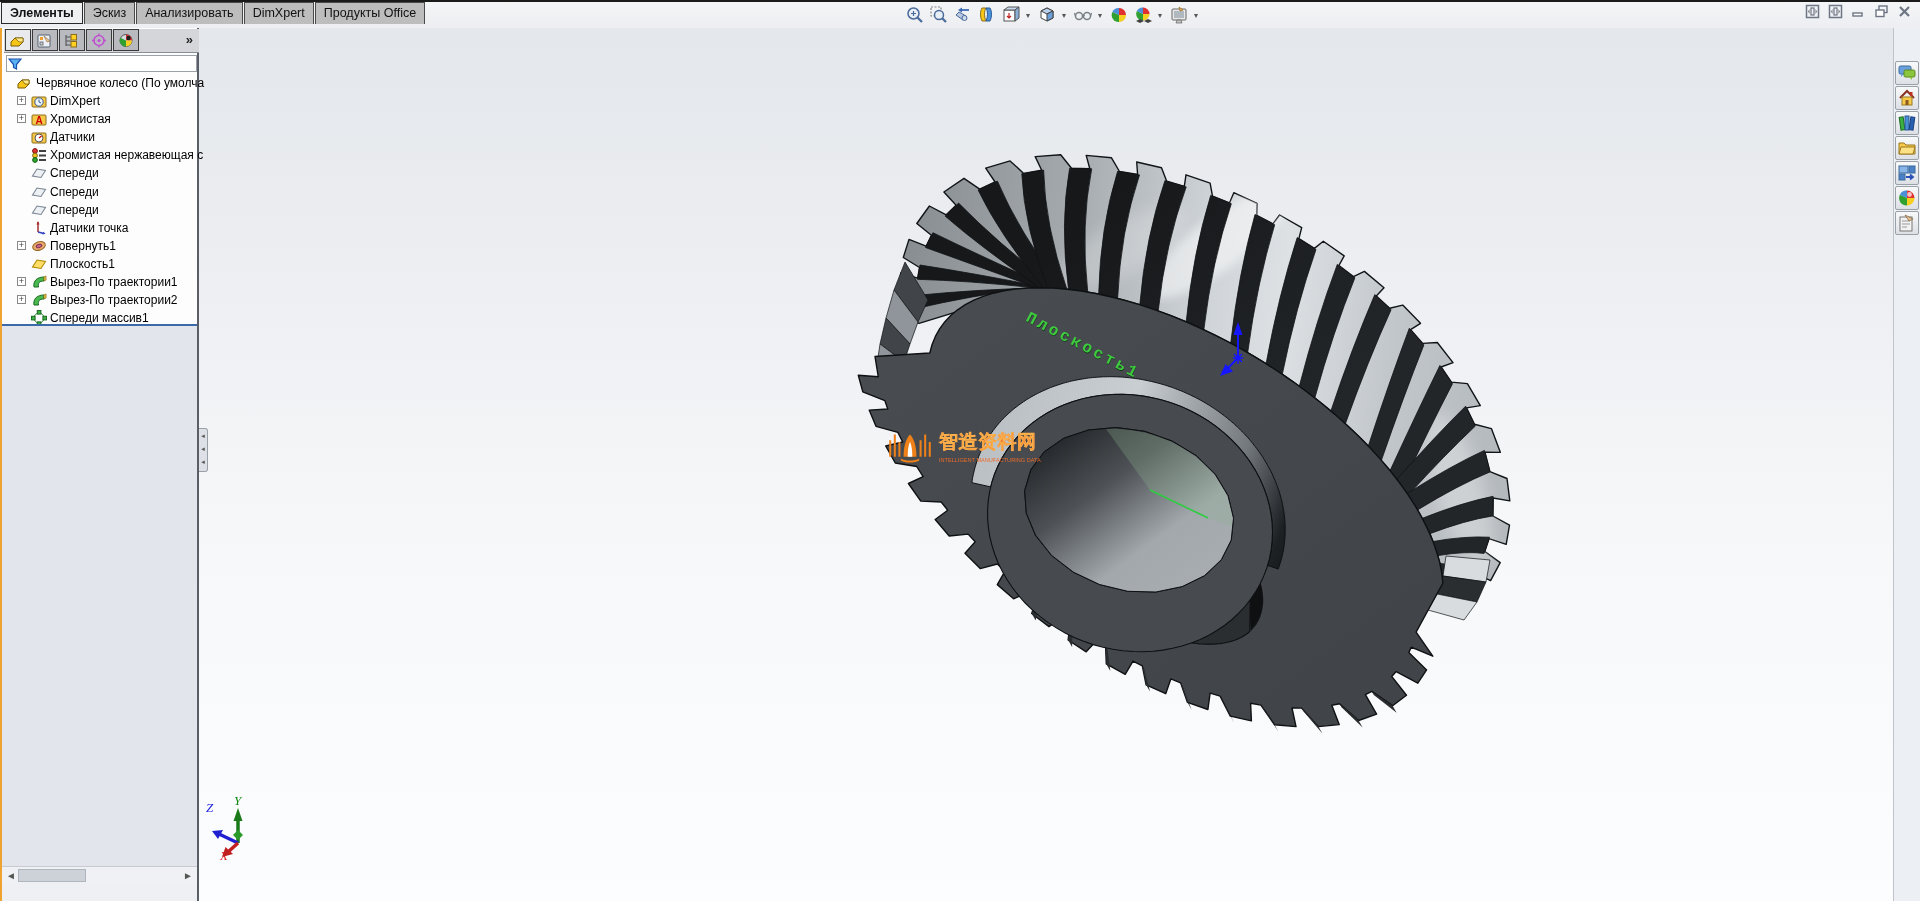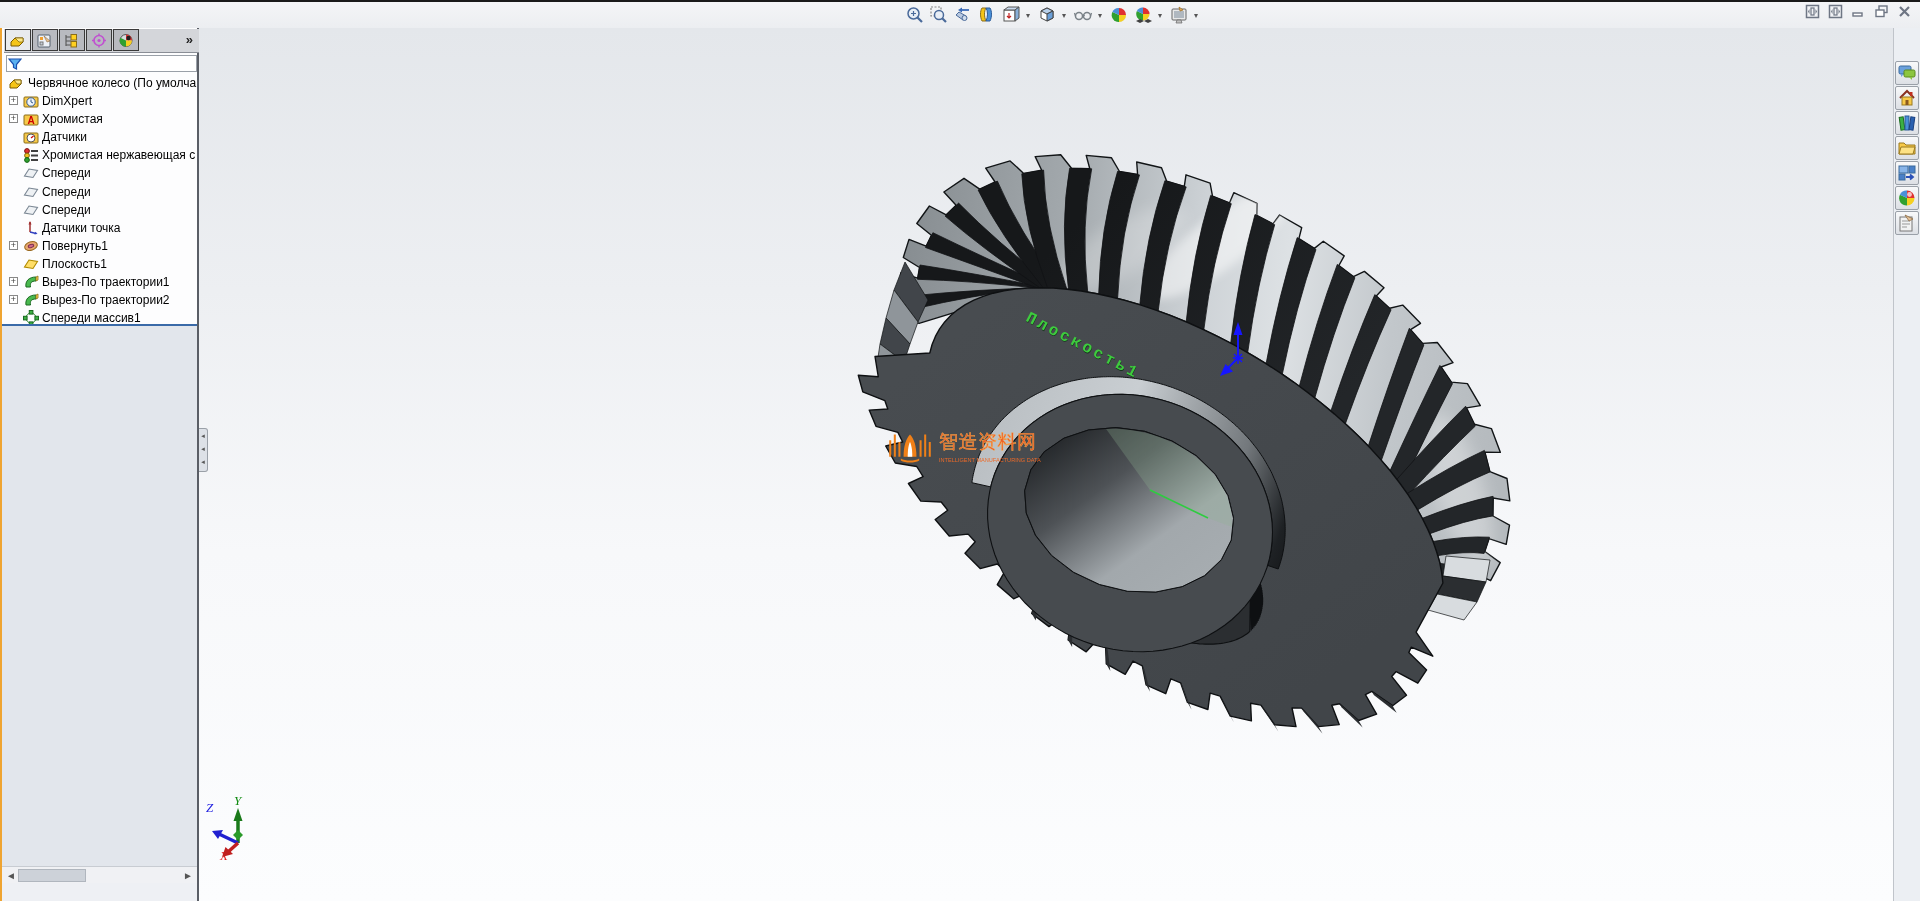--- a/index.html
+++ b/index.html
@@ -9,41 +9,41 @@
 .tab.active{background:#eef0f2;font-weight:bold;border:1px solid #2a2a2a}
 #vp{position:absolute;left:199px;top:28px;width:1694px;height:873px;background:linear-gradient(180deg,#e4e7eb 0%,#edeff2 30%,#f7f8fa 60%,#fcfdfe 100%)}
 #gearsvg{position:absolute;left:0;top:0;width:1920px;height:901px;pointer-events:none}
 #leftpanel{position:absolute;left:0;top:28px;width:199px;height:873px;background:#fdfdfe;border-left:2px solid #efa431;border-right:2px solid #5a5e66}
 #fmh{position:absolute;left:2px;top:1px;width:195px;height:24px;background:#d4d6da;border-bottom:1px solid #8a8e96}
 .fmtab{display:inline-block;width:26px;height:22px;border:1px solid #3a3a3a;background:#b8bac0;margin-left:1px;text-align:center;padding-top:2px}
 .fmtab.act{background:#e8eaee}
 #fmarr{position:absolute;right:6px;top:3px;font-size:13px;font-weight:bold;color:#222}
 #filter{position:absolute;left:4px;top:27px;width:191px;height:17px;background:#fff;border:1px solid #9aa0a8}
 #ftree{position:absolute;left:0;top:0;width:195px;height:300px}
-.trow{position:absolute;left:0;height:18px;width:179px;white-space:nowrap}
+.trow{position:absolute;left:8px;height:18px;width:179px;white-space:nowrap}
 .pbox{position:absolute;left:7px;top:4px;width:9px;height:9px;font-size:9px;line-height:7px;text-align:center;color:#444}
 .plus{display:inline-block;width:9px;height:9px;border:1px solid #888;background:#fff}
 .ticon{position:absolute;top:1px;width:16px;height:16px}
 .ttext{position:absolute;left:40px;top:2px;font-size:12px;color:#000}
 #bluesep{position:absolute;left:0;top:296px;width:195px;height:2px;background:#3a6aa8}
 #treebot{position:absolute;left:0;top:298px;width:195px;height:540px;background:#e2e6ec}
 #hscroll{position:absolute;left:0;top:838px;width:195px;height:17px;background:#f0f1f4;border-top:1px solid #c8ccd2}
 .sarr{position:absolute;top:3px;font-size:10px;color:#555}
 #hthumb{position:absolute;left:16px;top:2px;width:68px;height:13px;background:#cdd2d9;border:1px solid #b0b6be}
 #panelbot{position:absolute;left:0;top:855px;width:195px;height:18px;background:#eef0f4}
 #huicons{position:absolute;left:903px;top:3px;height:24px;display:flex;align-items:center}
 .hui{display:inline-block;width:20px;height:20px;margin:0 2px}
 .caret{font-size:8px;color:#555;margin-left:3px;margin-right:1px}
 #wctrl{position:absolute;right:8px;top:4px;display:flex;gap:8px}
 #rightpane{position:absolute;left:1893px;top:28px;width:27px;height:873px;background:#eceff3;border-left:1px solid #c0c4ca}
 .rbtn{position:absolute;left:1px;width:24px;height:24px;background:linear-gradient(#f8f9fa,#dde0e5);border:1px solid #9aa0a8;border-radius:2px;padding:1px}
 #collapse{position:absolute;left:199px;top:428px;width:9px;height:44px;background:#dde1e7;border:1px solid #9aa0a8;border-left:none;border-radius:0 3px 3px 0;font-size:7px;color:#555;text-align:center;line-height:13px}
 #wm{position:absolute;left:887px;top:429px;display:flex;align-items:flex-start}
 #wmtxt{margin-left:6px}
-#wmcn{font-size:19px;font-weight:normal;color:#ed5a28;letter-spacing:0.5px;font-family:"Liberation Sans";-webkit-text-stroke:0.4px #f9b04a}
+#wmcn{font-size:19px;font-weight:bold;color:#ed5a28;letter-spacing:0.5px;font-family:"Liberation Sans";-webkit-text-stroke:0.4px #f9b04a}
 #wmen{font-size:6px;color:#ed6a28;margin-top:2px;letter-spacing:0;white-space:nowrap;transform:scaleX(0.93);transform-origin:left}
 #plbl{position:absolute;left:1031px;top:309px;font-family:"Liberation Mono",monospace;font-size:16px;font-weight:bold;color:#3ecb3e;transform:rotate(27.5deg);transform-origin:left top;letter-spacing:3px;text-shadow:0.6px 0.6px 0 #14331a}
 #barrow{position:absolute;left:1216px;top:318px}
 #triad{position:absolute;left:204px;top:794px}
 </style></head>
 <body>
 <div id="root">
 <div id="vp"></div>
 <svg id="gearsvg" viewBox="0 0 1920 901">
       <defs>
@@ -167,20 +167,27 @@
  <text x="16" y="66" font-size="13" fill="#e02020" font-family="Liberation Serif" font-style="italic">X</text>
  <path d="M34 49 L34 26" stroke="#1a7a1a" stroke-width="3.5"></path>
  <path d="M34 14 L29.5 27 L38.5 27 Z" fill="#1a7a1a"></path>
  <path d="M34 36 L29 41 L34 46 L39 41 Z" fill="#2a9a2a"></path>
  <path d="M34 49 L15 40" stroke="#2020d0" stroke-width="3.5"></path>
  <path d="M8 37 L19 36 L14 45 Z" fill="#2020d0"></path>
  <path d="M34 49 L24 58" stroke="#c02020" stroke-width="3.5"></path>
  <path d="M18 63 L21.5 53 L29 60 Z" fill="#c02020"></path>
 </svg>
 <div id="topstrip"></div>
+<div id="tabbar">
+ <div class="tab active">Элементы</div>
+ <div class="tab">Эскиз</div>
+ <div class="tab">Анализировать</div>
+ <div class="tab">DimXpert</div>
+ <div class="tab">Продукты Office</div>
+</div>
 <div id="huicons">
       <span class="hui"><svg width="20" height="20" viewBox="0 0 20 20" style="">
           <circle cx="8.5" cy="8.5" r="5.5" fill="#e8eef6" stroke="#4a6a9a" stroke-width="1.5"></circle>
           <path d="M12.5 12.5 L17 17" stroke="#4a6a9a" stroke-width="2.2"></path>
           <path d="M6 8.5 L11 8.5 M8.5 6 L8.5 11" stroke="#4a6a9a" stroke-width="1.2"></path>
         </svg></span>
       <span class="hui"><svg width="20" height="20" viewBox="0 0 20 20" style="">
           <rect x="2" y="2" width="10" height="9" fill="none" stroke="#888" stroke-dasharray="2 1.5" stroke-width="1.2"></rect>
           <circle cx="10" cy="10" r="4.5" fill="#e8eef6" stroke="#4a6a9a" stroke-width="1.5"></circle>
           <path d="M13.2 13.2 L17 17" stroke="#4a6a9a" stroke-width="2.2"></path>

